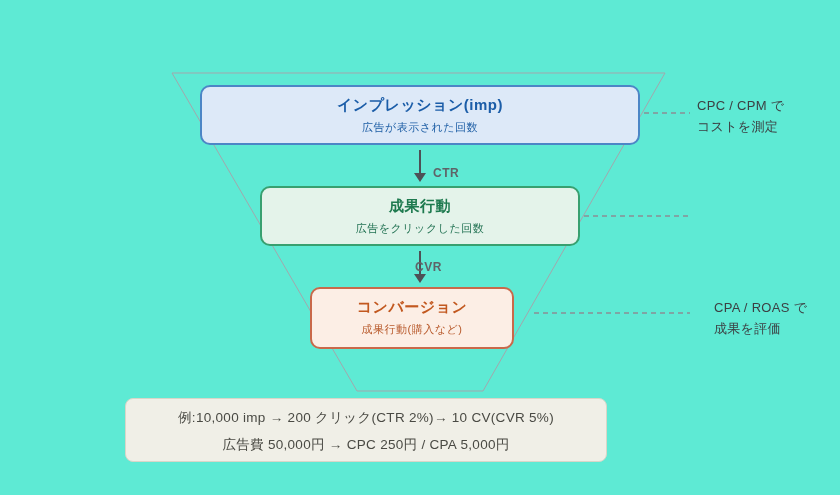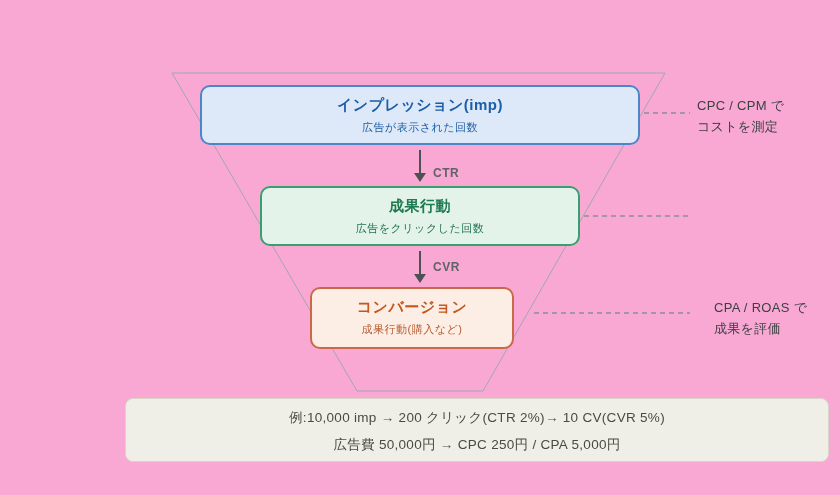--- a/index.html
+++ b/index.html
@@ -4,21 +4,21 @@
 <style>
   * { margin: 0; padding: 0; box-sizing: border-box; }
   html, body { background: #ffffff; }
   body {
     font-family: "Liberation Sans", "DejaVu Sans", sans-serif;
     width: 840px; height: 495px; overflow: hidden;
   }
   .canvas {
     position: relative;
     width: 840px; height: 495px;
-    background: #f9a8d4;
+    background: #5eead4;
     padding-left: 16px;
   }
   .layer-svg {
     position: absolute; left: 0; top: 0; width: 840px; height: 495px;
     z-index: 0;
   }
   .stage {
     position: absolute;
     border-radius: 10px;
     text-align: center;
@@ -44,32 +44,32 @@
     background: #fceee5; border: 2px solid #c9694a;
   }
   .stage-cv .stage-title { color: #c2581f; }
   .stage-cv .stage-sub   { color: #b85a2c; }
   .flow-label {
     position: absolute;
     font-size: 12px; font-weight: bold; color: #5f6368;
     z-index: 2; letter-spacing: 0.5px;
   }
   .flow-label-ctr { left: 433px; top: 166px; }
-  .flow-label-cvr { left: 433px; top: 260px; text-align: right; }
+  .flow-label-cvr { left: 415px; top: 260px; text-align: right; }
   .annotation {
     position: absolute;
     font-size: 13px; color: #3c4043; line-height: 21px;
     z-index: 2; letter-spacing: 0.3px; white-space: nowrap;
   }
   .annotation-1 { left: 697px; top: 95px; }
   .annotation-2 { left: 697px; top: 206px; }
   .annotation-3 { left: 678px; top: 297px; margin-left: 36px; }
   .example-box {
     position: absolute;
-    left: 125px; top: 398px; width: 704px; height: 64px;
+    left: 125px; top: 398px; width: 482px; height: 64px;
     background: #f0efe7; border: 1px solid #d9d6c8; border-radius: 8px;
     text-align: center; z-index: 2;
     color: #4a4a44; font-size: 13.5px; line-height: 27px;
     padding-top: 5px; letter-spacing: 0.3px;
   }
 </style>
 </head>
 <body>
 
 <div class="canvas">

